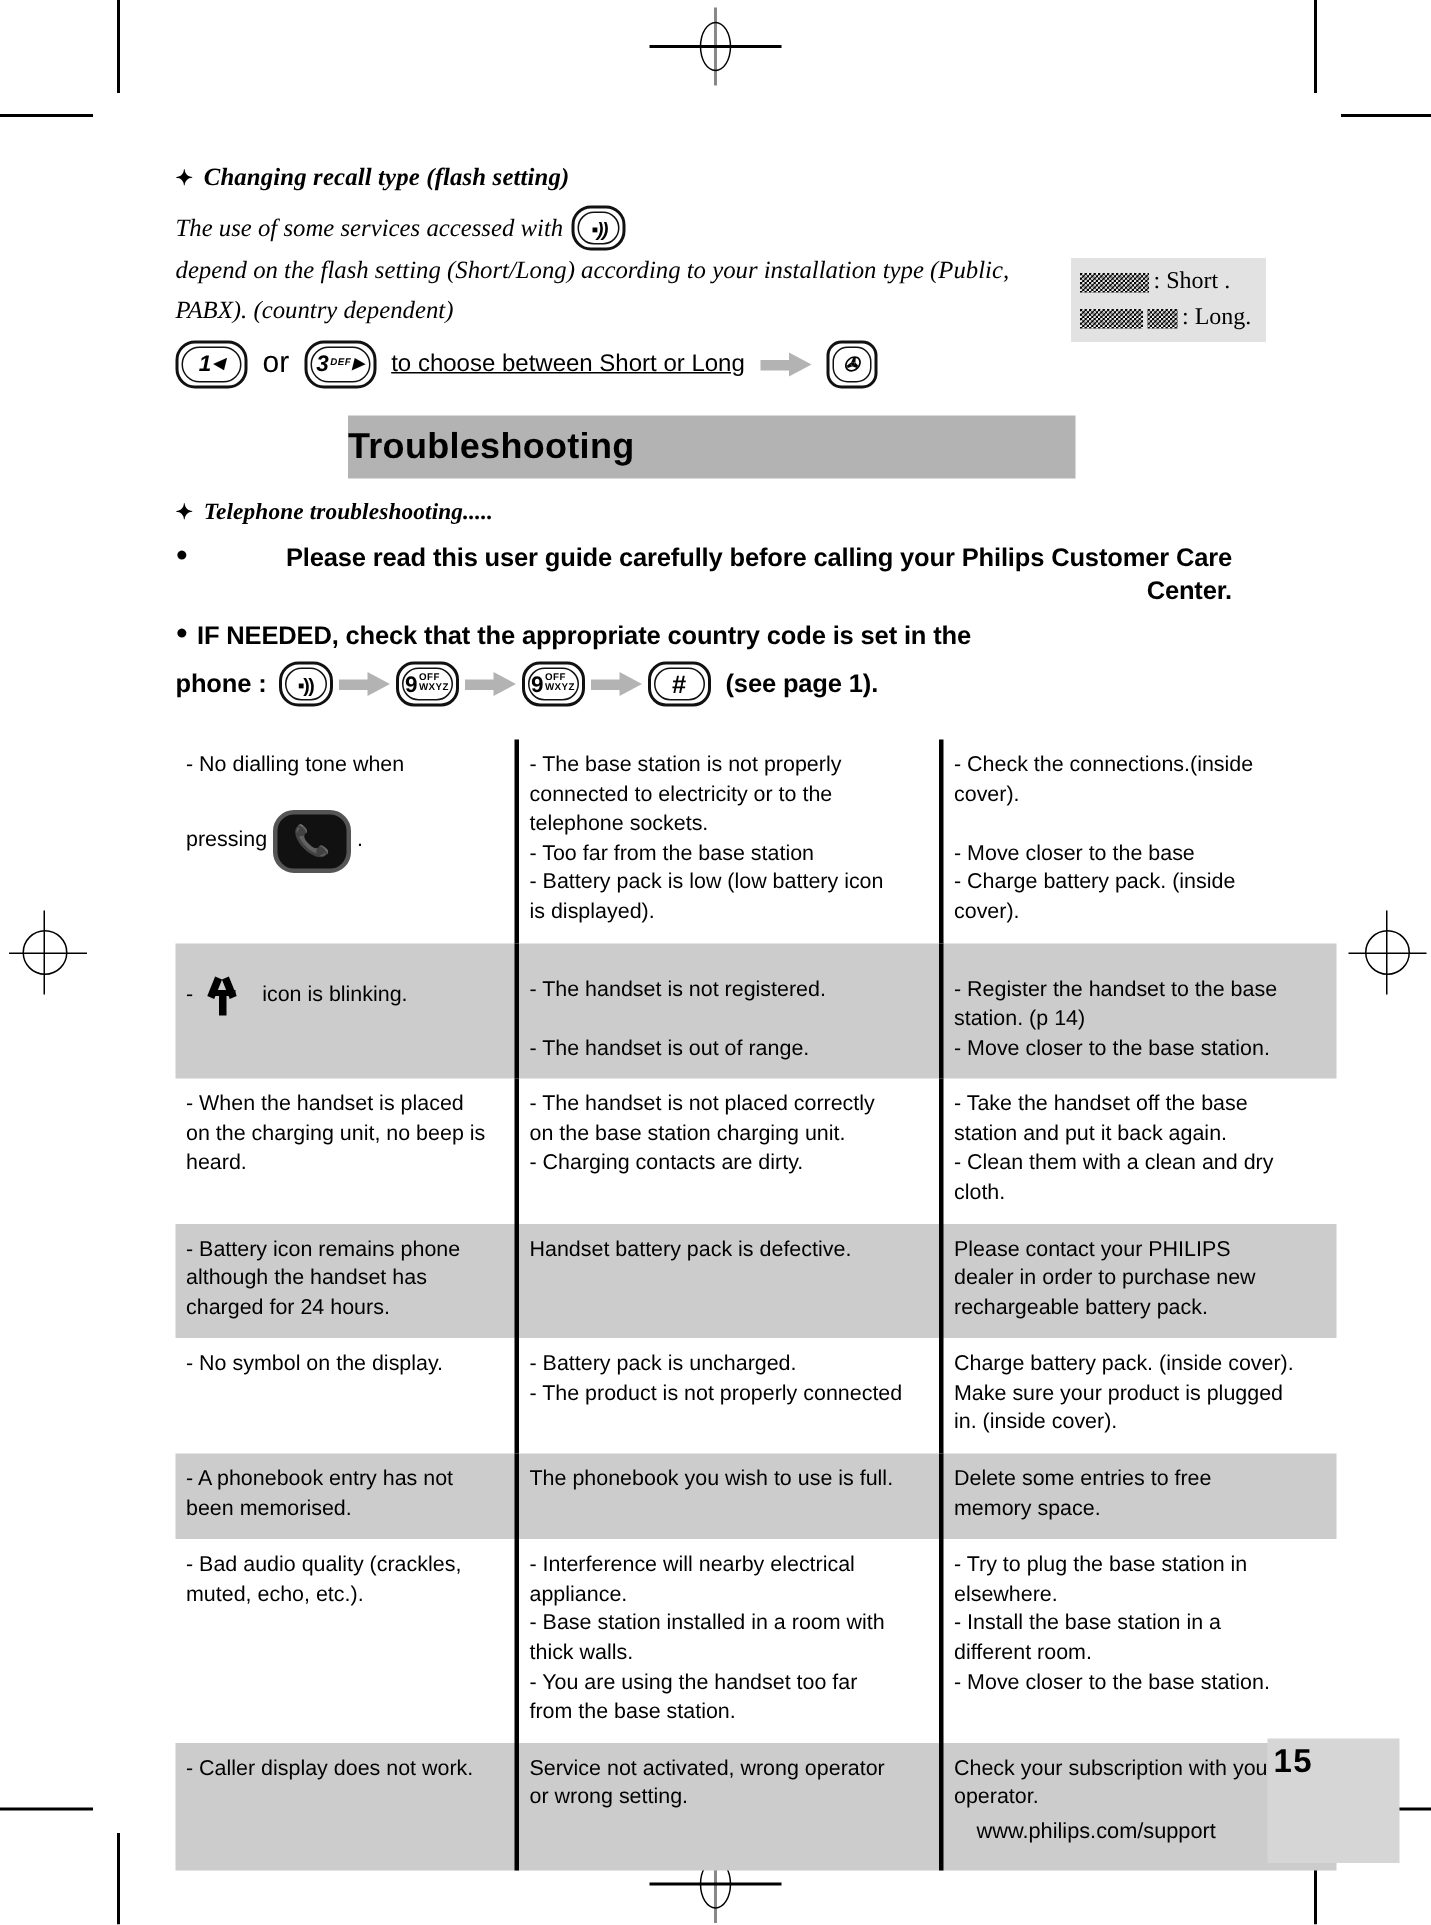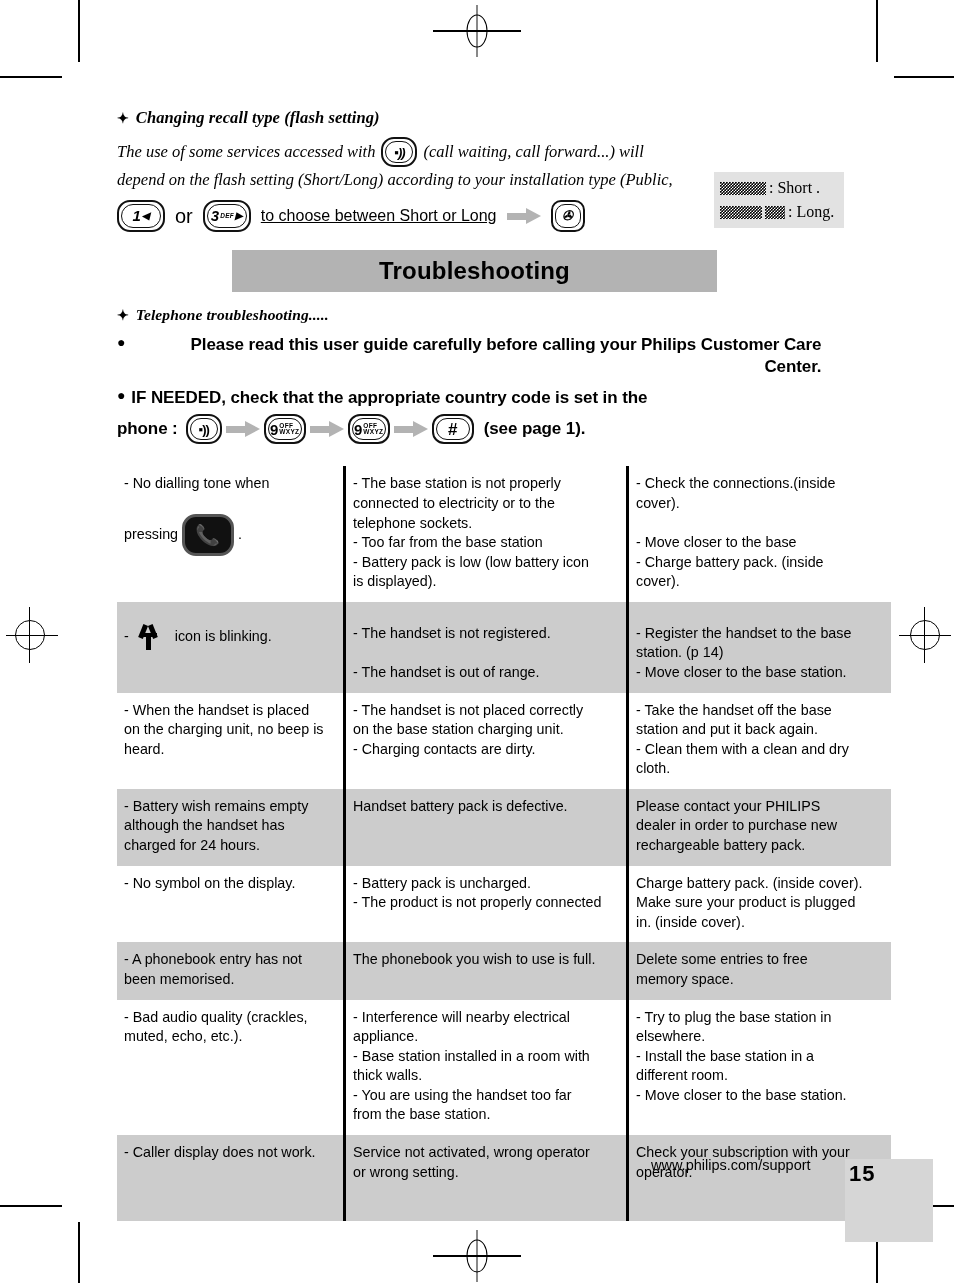--- a/index.html
+++ b/index.html
@@ -200,21 +200,20 @@
   .legend-txt { font-size: 16px; white-space: nowrap; }
 
   
   .banner {
     margin-left: 115px;
     width: 485px;
     height: 42px;
     background: #b3b3b3;
     display: flex;
     align-items: center;
-    justify-content: center;
   }
   .banner-title {
     font-family: "Liberation Sans", sans-serif;
     font-weight: bold;
     font-size: 24px;
     letter-spacing: .2px;
   }
 
   
   .notice {
@@ -245,21 +244,21 @@
   table.ts td.c2 { width: 266px; border-left: 3px solid #000; border-right: 3px solid #000; }
   table.ts td.c3 { width: 248px; }
   tr.shaded td { background: #cccccc; }
   .cellline { display: block; }
   .cell-inline { display: flex; align-items: center; flex-wrap: wrap; gap: 4px; }
   .spacer-line { display: block; height: 1.37em; }
 
   
   .footer-url {
     position: absolute;
-    left: 651px; top: 1157px;
+    left: 651px; top: 1213px;
     font-family: "Liberation Sans", sans-serif;
     font-size: 14.5px;
   }
   .pagebox {
     position: absolute;
     left: 845px; top: 1159px;
     width: 88px; height: 83px;
     background: #d6d6d6;
   }
   .pagenum {
@@ -322,23 +321,23 @@
     <span class="diamond-glyph">✦</span>
     <span>Changing recall type (flash setting)</span>
   </div>
 
   <div class="intro">
     <div class="line" style="gap:6px;">
       <span>The use of some services accessed with</span>
       <span class="key key-r">
         <span class="key-lbl r-glyph">▪))</span>
       </span>
-      <span>(call waiting, call forward...) will</span>
     </div>
     <div>depend on the flash setting (Short/Long) according to your installation type (Public,</div>
+    <div>PABX). (country dependent)</div>
   </div>
 
   <div class="intro" style="display:flex; align-items:center; gap:10px; margin-top:6px; width:auto;">
     <span class="key key-wide">
       <span class="key-lbl">
         <span class="digit-big">1</span>
         <span class="arrow-glyph">◀</span>
       </span>
     </span>
     <span style="font-style:normal; font-family:'Liberation Sans',sans-serif; font-size:20px;">or</span>
@@ -493,21 +492,21 @@
         <td class="c3">
           <span class="cellline">- Take the handset off the base</span>
           <span class="cellline">station and put it back again.</span>
           <span class="cellline">- Clean them with a clean and dry</span>
           <span class="cellline">cloth.</span>
         </td>
       </tr>
 
       <tr class="shaded">
         <td class="c1">
-          <span class="cellline">- Battery wish remains empty</span>
+          <span class="cellline">- Battery icon remains phone</span>
           <span class="cellline">although the handset has</span>
           <span class="cellline">charged for 24 hours.</span>
         </td>
         <td class="c2">
           <span class="cellline">Handset battery pack is defective.</span>
         </td>
         <td class="c3">
           <span class="cellline">Please contact your PHILIPS</span>
           <span class="cellline">dealer in order to purchase new</span>
           <span class="cellline">rechargeable battery pack.</span>

